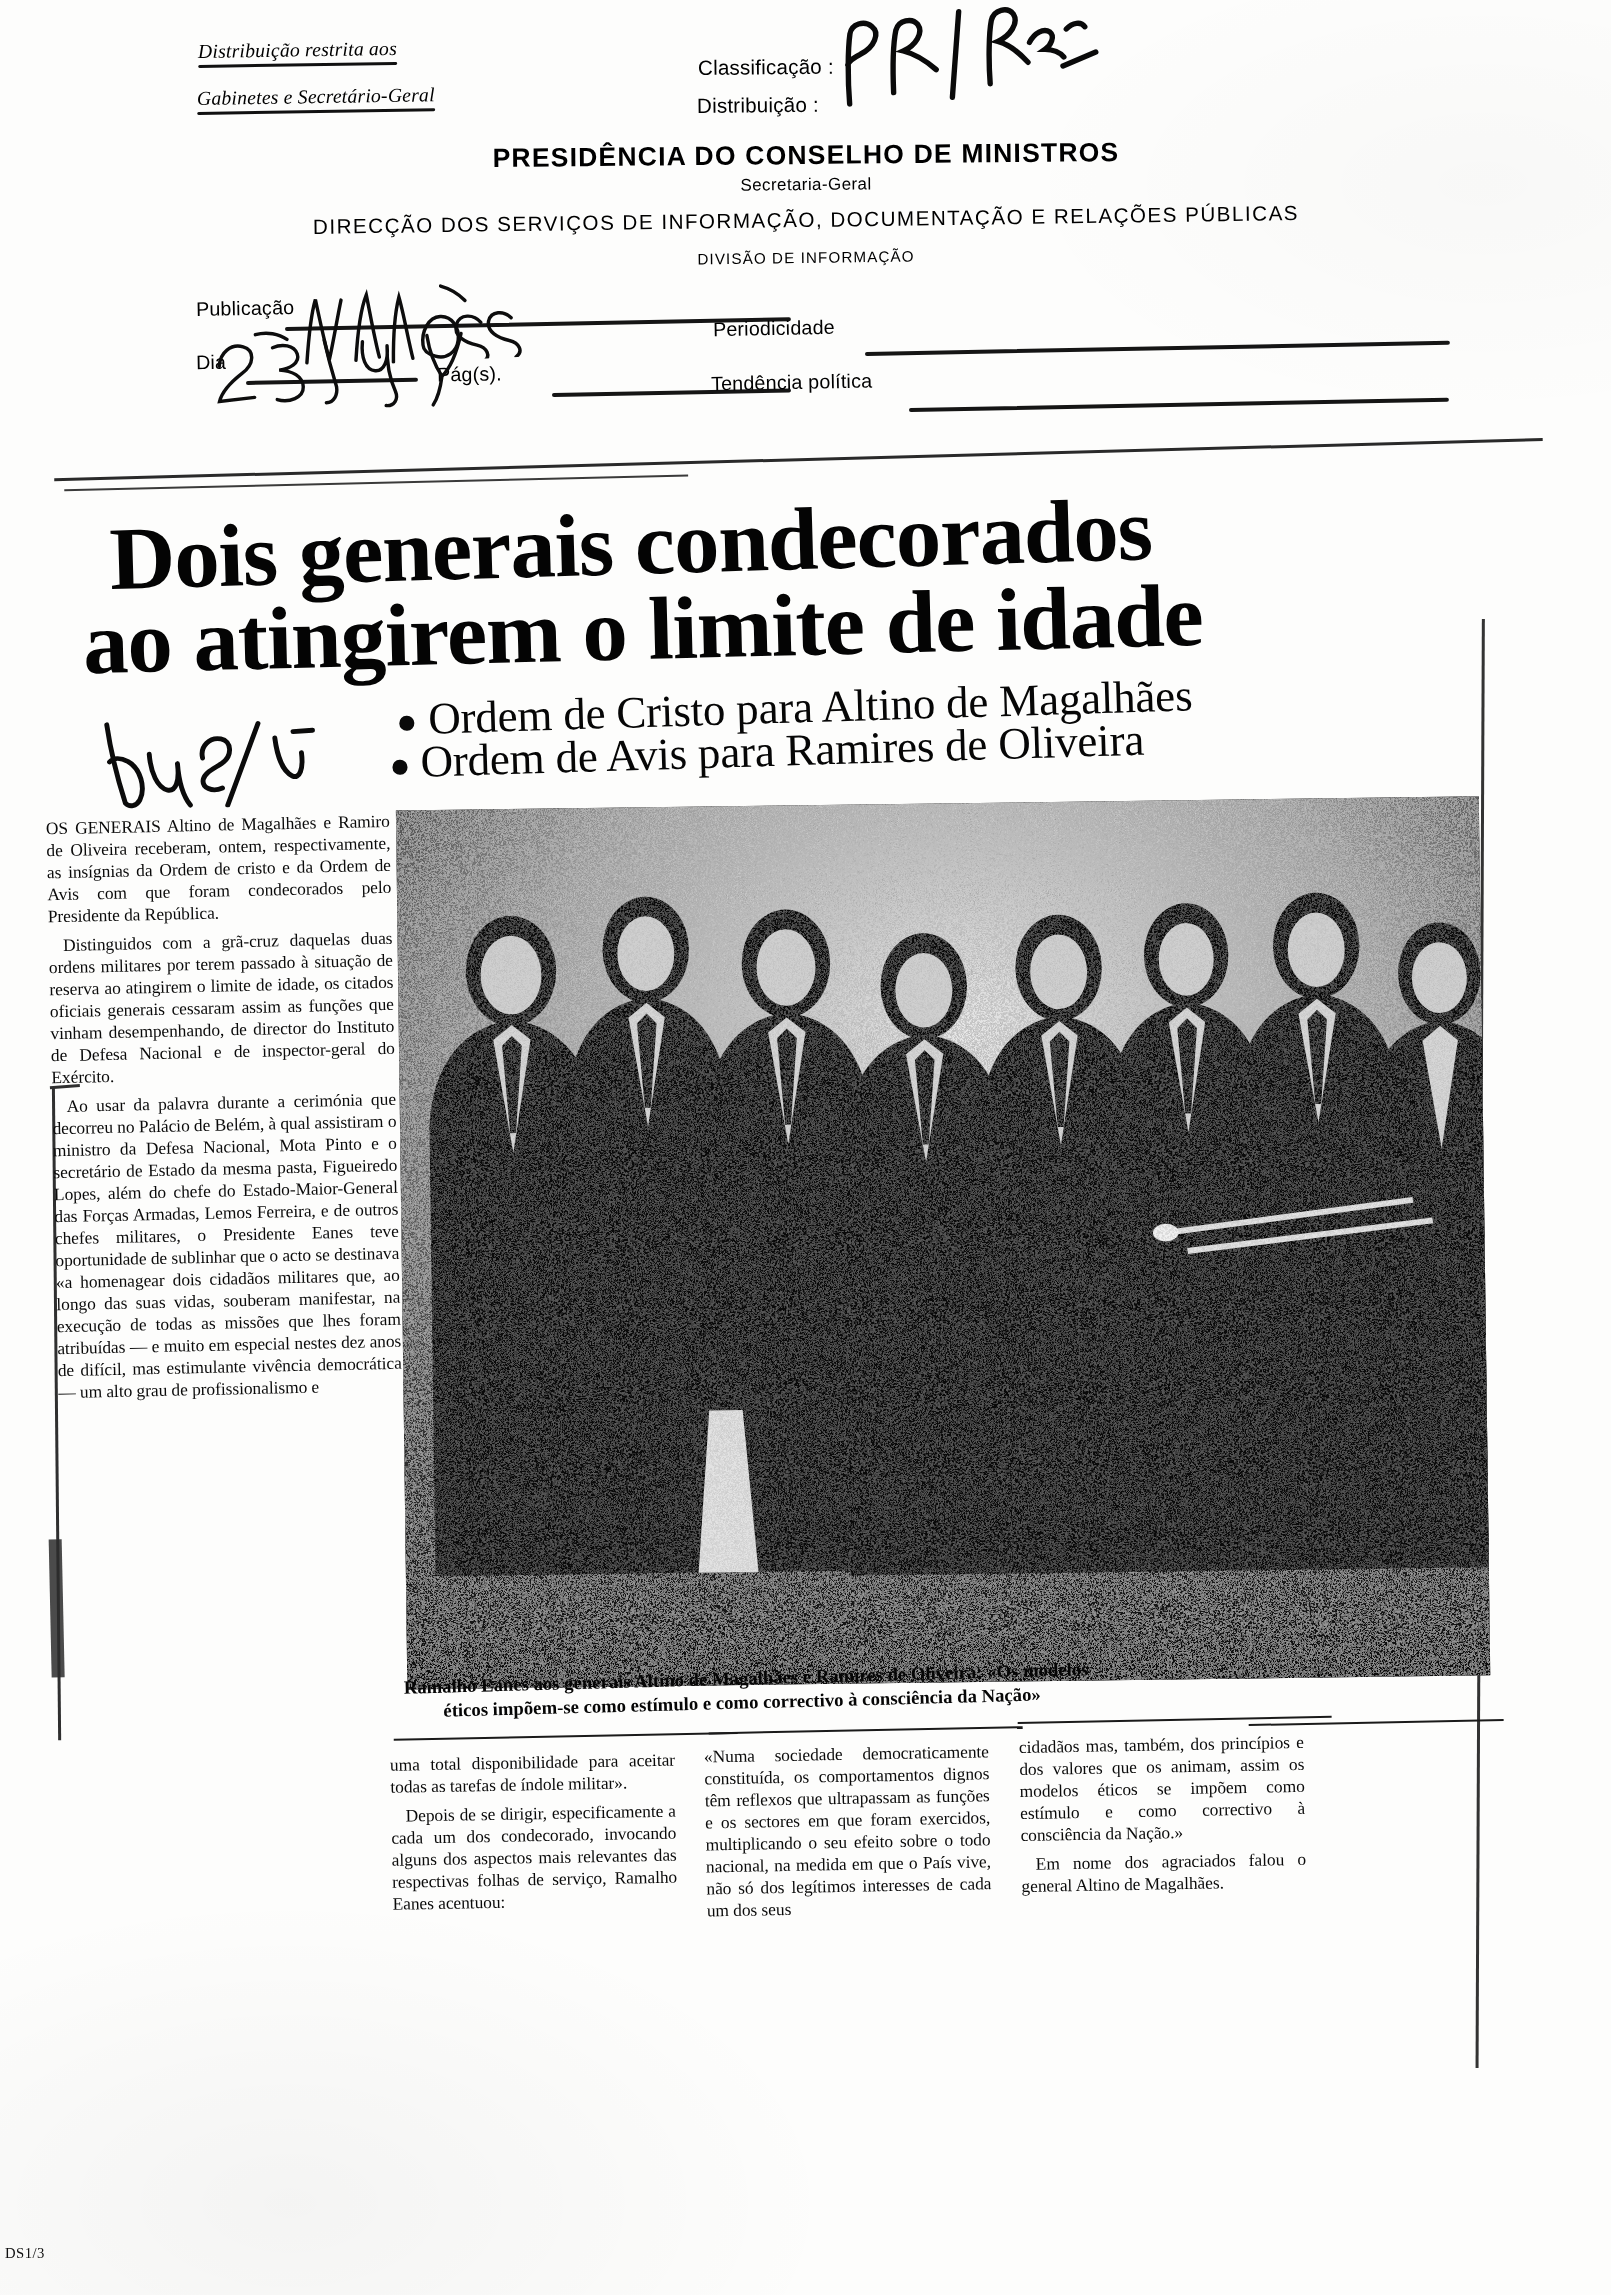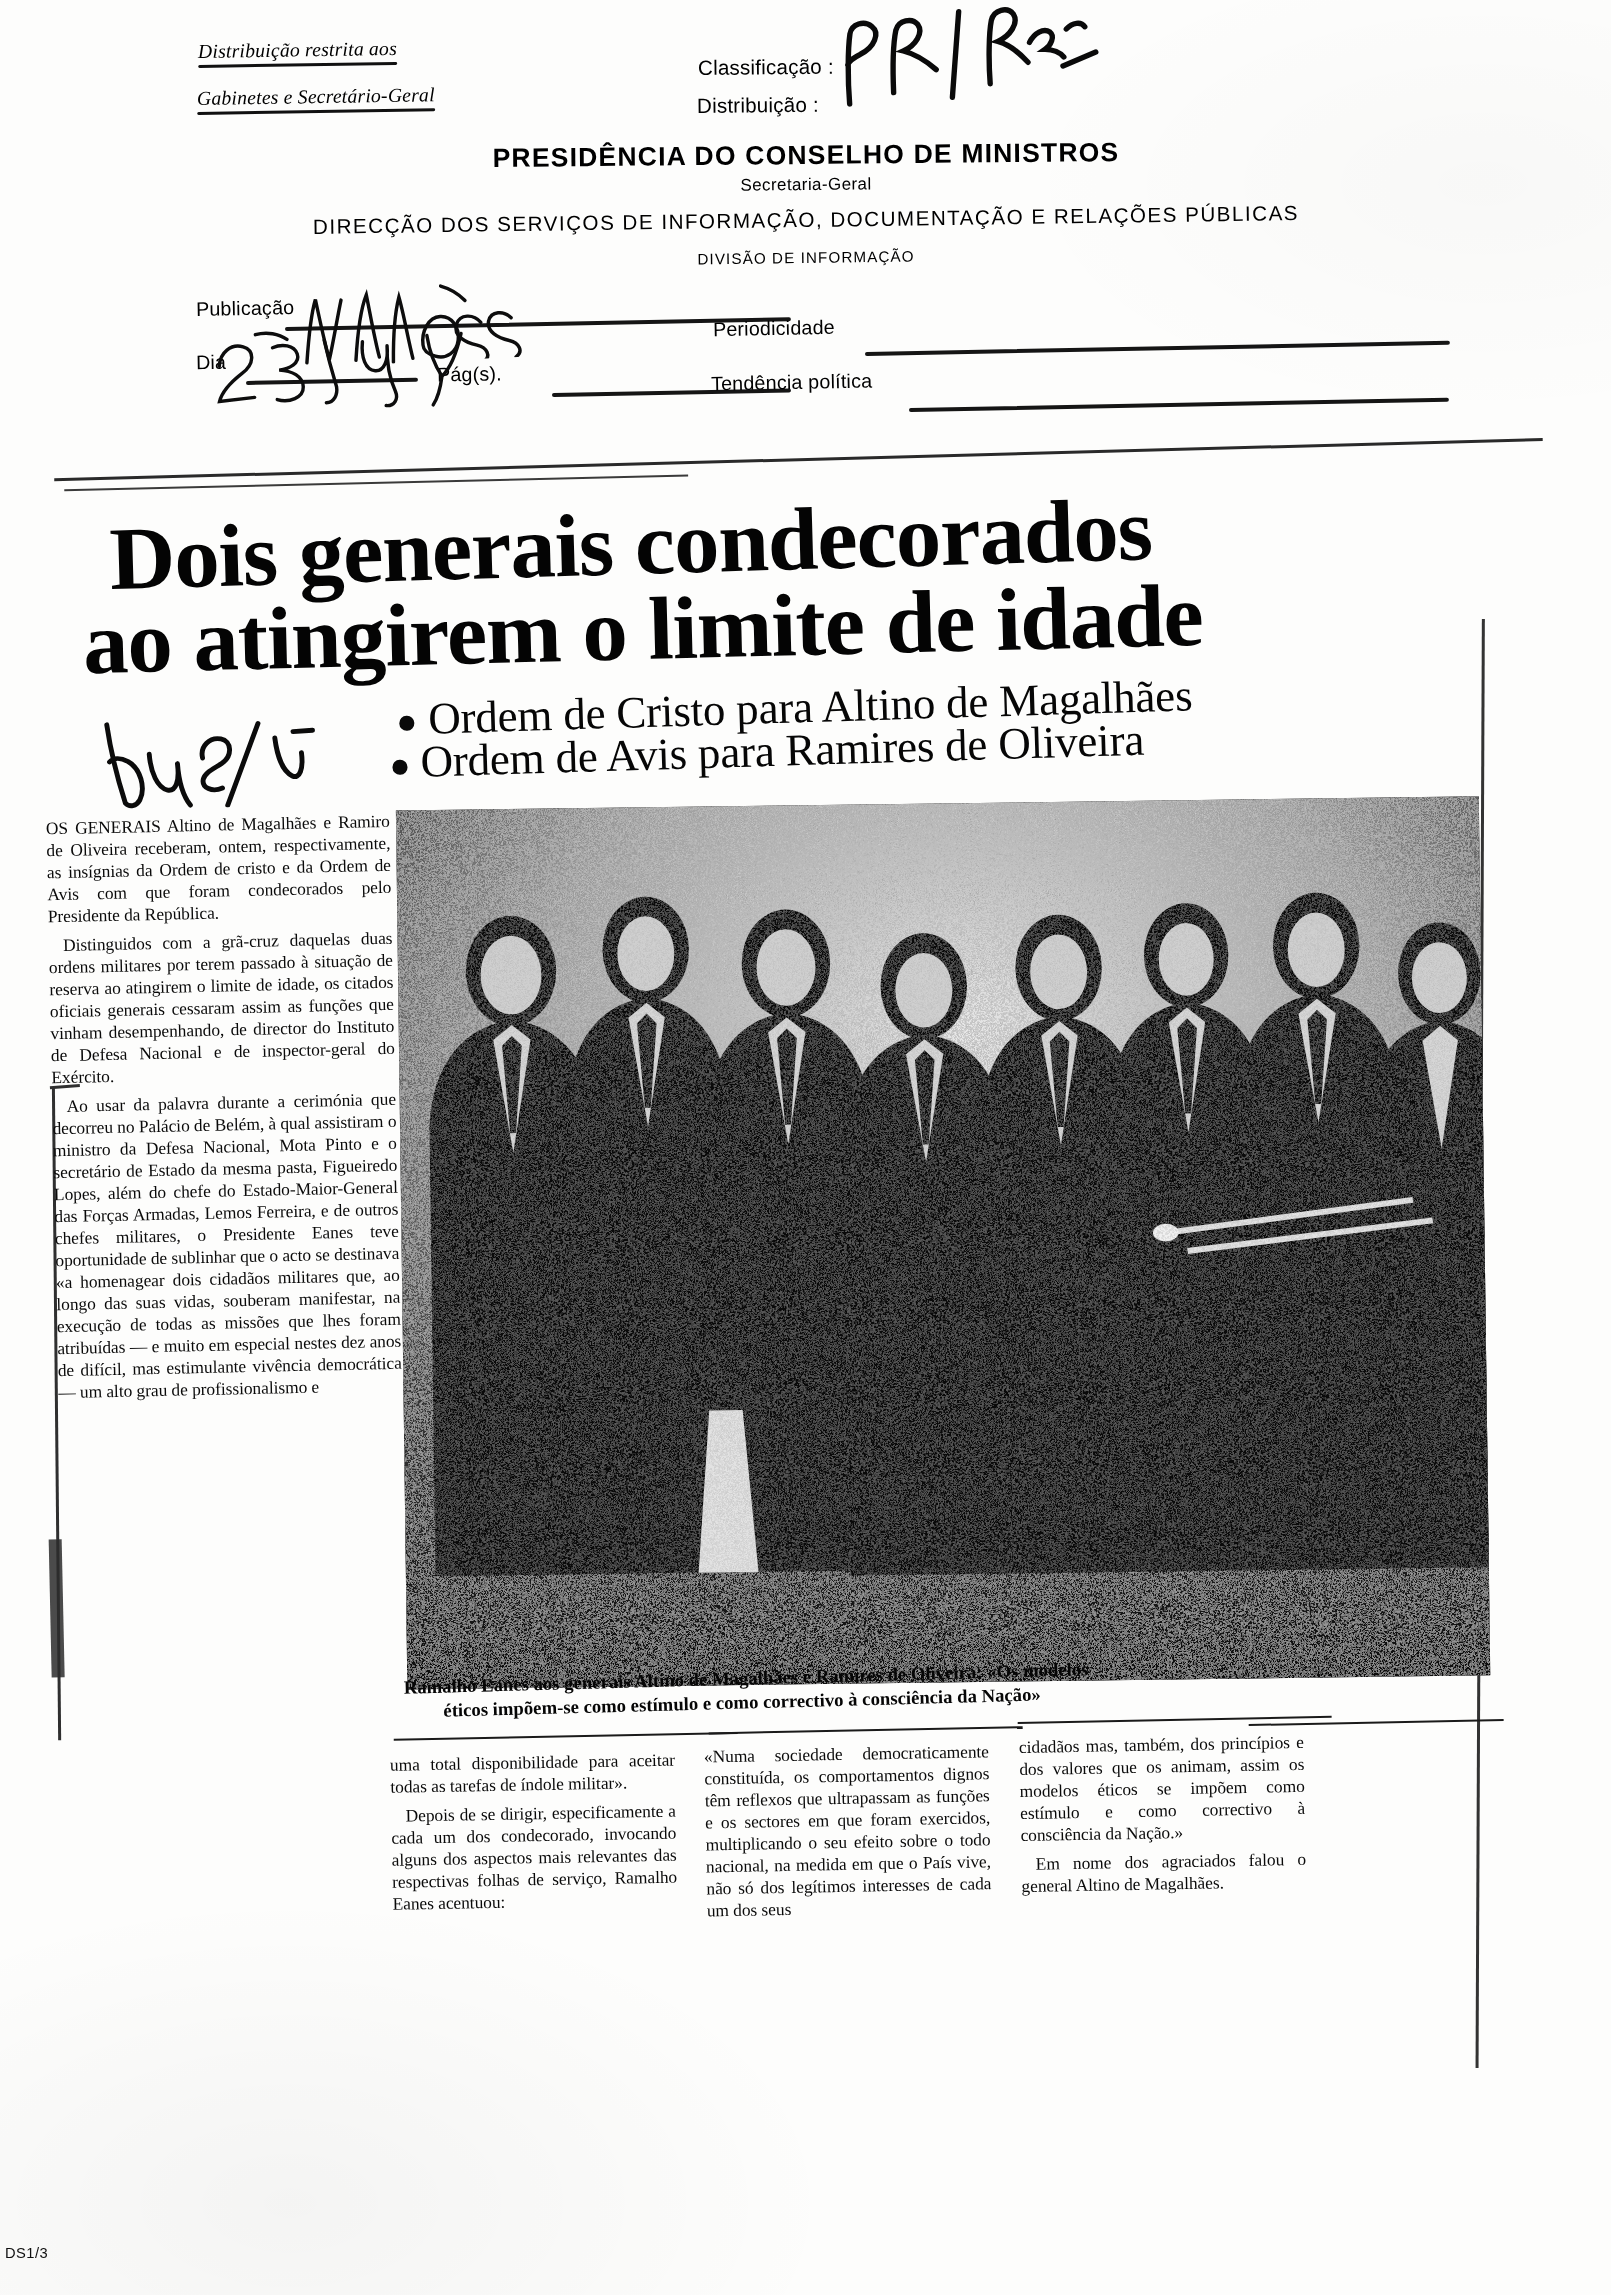--- a/index.html
+++ b/index.html
@@ -254,21 +254,21 @@
 
   
   .side-mark {
     position:absolute; left:-8.8px; top:1061px;
     width:12.8px; height:138px; background:#2b2b2b;
     transform:rotate(-1deg); opacity:.85;
   }
 
   .footer {
     position:absolute; left:4.9px; top:2245px;
-    font-family:Liberation Sans, sans-serif;
+    font-family:Liberation Serif, serif;
     font-size:14.7px; letter-spacing:0.5px;
     color:#101010;
   }
 </style>
 </head>
 <body>
 
 <div id="page">
 
   <div class="form-head">

